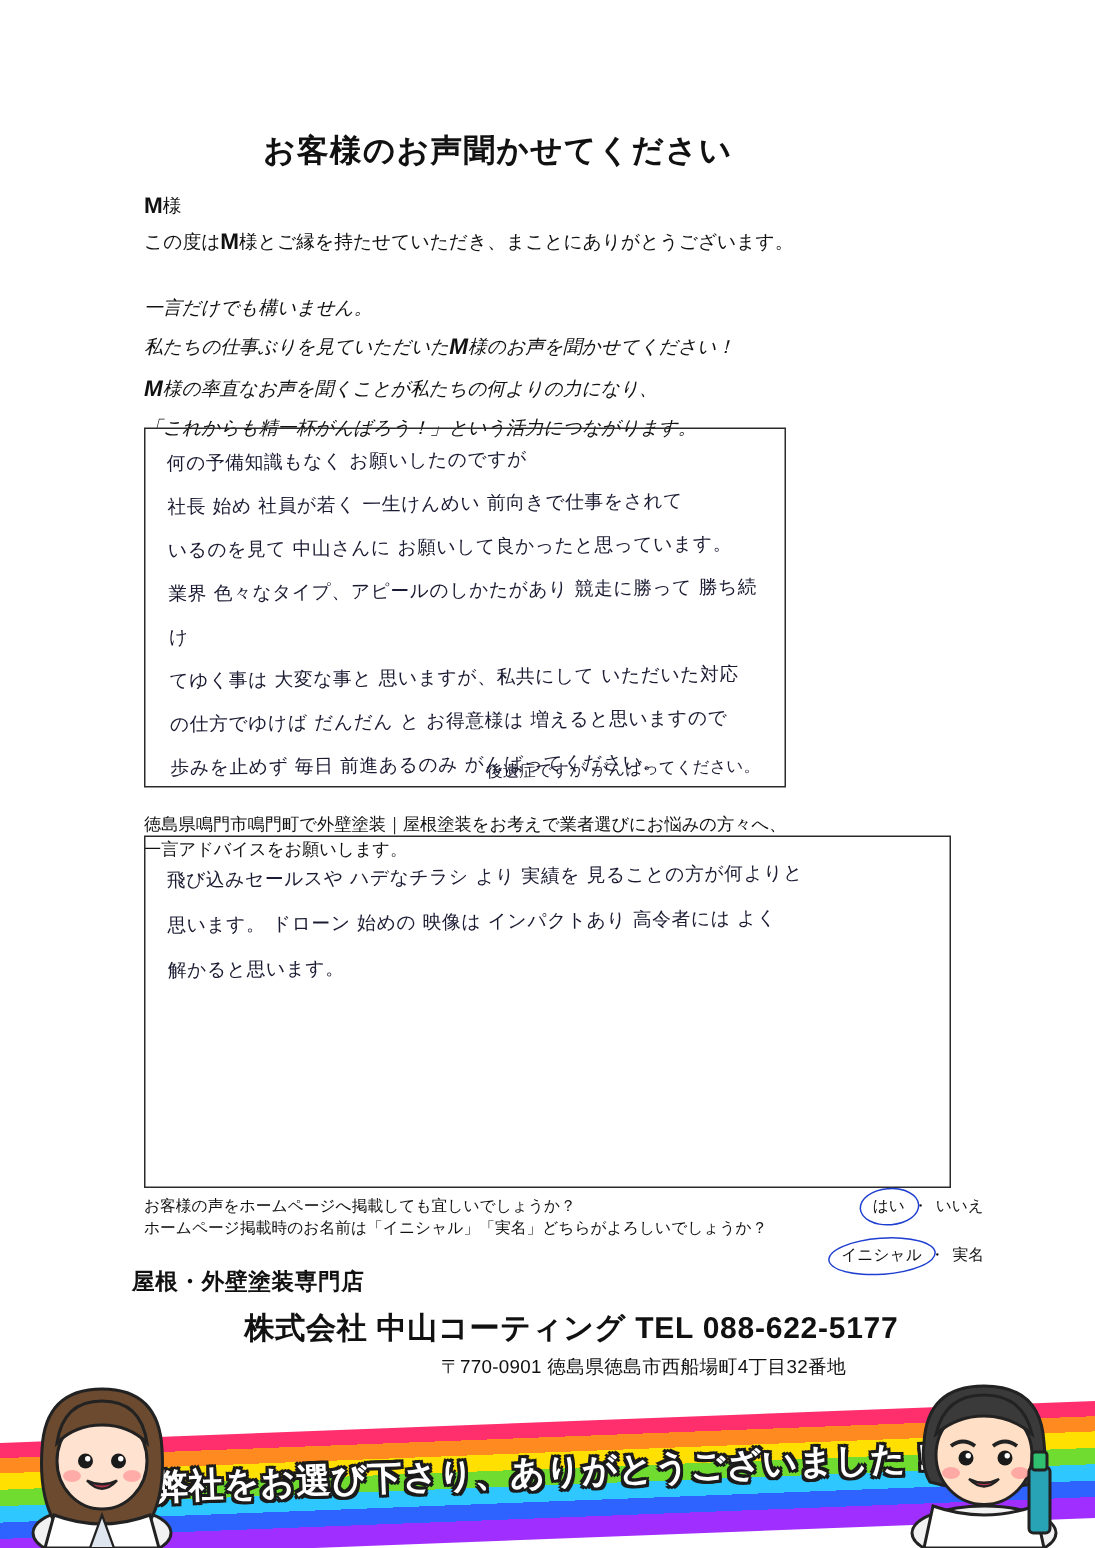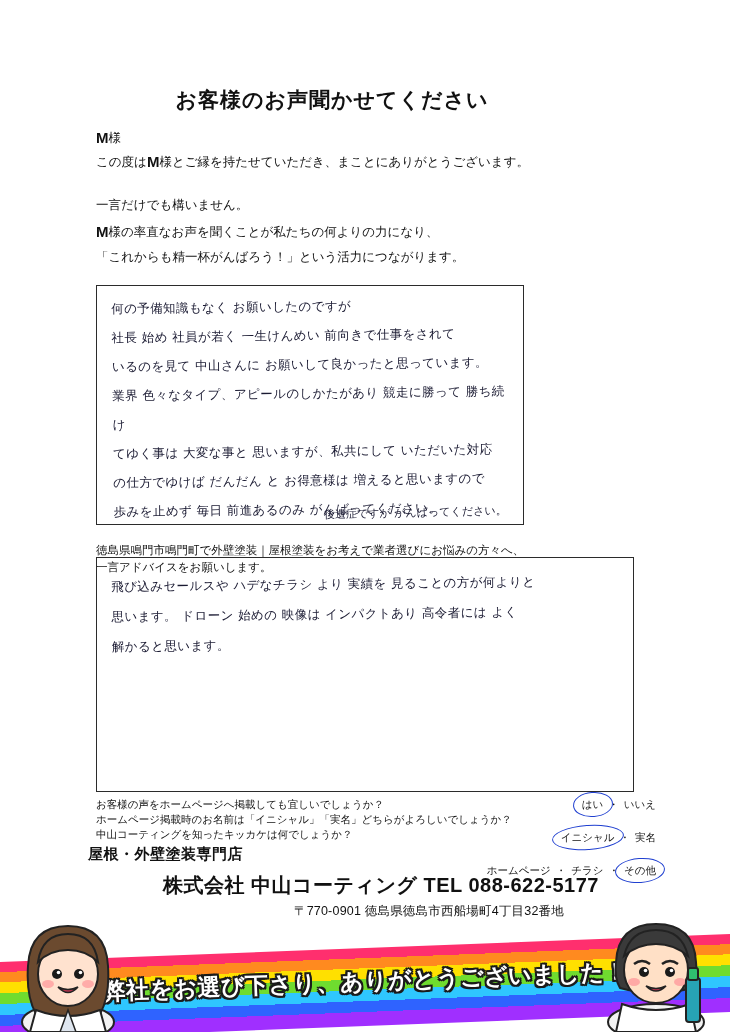--- a/index.html
+++ b/index.html
@@ -51,20 +51,21 @@
     font-weight: bold;
     font-size: 15px;
     vertical-align: -1px;
     letter-spacing: 0;
   }
   .greet .spacer {
     height: 22px;
   }
   .greet p {
     margin: 0 0 5px 0;
+    font-style: italic;
   }
 
   
   .hw-box {
     position: absolute;
     border: 1px solid #2b2b2b;
     box-sizing: border-box;
     overflow: hidden;
   }
   #box1 {
@@ -257,20 +258,23 @@
   <div class="greet">
     <div class="line1">
       <span class="initial">M</span><span>様</span>
     </div>
     <div>
       <span>この度は</span><span class="initial">M</span><span>様とご縁を持たせていただき、まことにありがとうございます。</span>
     </div>
     <div class="spacer"></div>
     <p>一言だけでも構いません。</p>
     <p>
+      <span>私たちの仕事ぶりを見ていただいた</span><span class="initial">M</span><span>様のお声を聞かせてください！</span>
+    </p>
+    <p>
       <span class="initial">M</span><span>様の率直なお声を聞くことが私たちの何よりの力になり、</span>
     </p>
     <p>「これからも精一杯がんばろう！」という活力につながります。</p>
   </div>
 
   <div class="hw-box" id="box1">
     <div class="hw-text">何の予備知識もなく お願いしたのですが
 社長 始め 社員が若く 一生けんめい 前向きで仕事をされて
 いるのを見て 中山さんに お願いして良かったと思っています。
 業界 色々なタイプ、アピールのしかたがあり 競走に勝って 勝ち続け
@@ -297,26 +301,20 @@
     <div class="q-row">
       <span>お客様の声をホームページへ掲載しても宜しいでしょうか？</span>
       <span class="ans-line ans-1">
         <span class="circle-yes">はい</span><span class="sep">・</span><span>いいえ</span>
       </span>
     </div>
     <div class="q-row">
       <span>ホームページ掲載時のお名前は「イニシャル」「実名」どちらがよろしいでしょうか？</span>
       <span class="ans-line ans-2">
         <span class="circle-ini">イニシャル</span><span class="sep">・</span><span>実名</span>
-      </span>
-    </div>
-    <div class="q-row">
-      <span>中山コーティングを知ったキッカケは何でしょうか？</span>
-      <span class="ans-line ans-3">
-        <span>ホームページ</span><span class="sep">・</span><span>チラシ</span><span class="sep">・</span><span class="circle-other">その他</span>
       </span>
     </div>
   </div>
 
   <div class="cat">屋根・外壁塗装専門店</div>
   <div class="company cname">
     <span>株式会社 中山コーティング</span>
     <span>TEL</span>
     <span>088-622-5177</span>
   </div>

